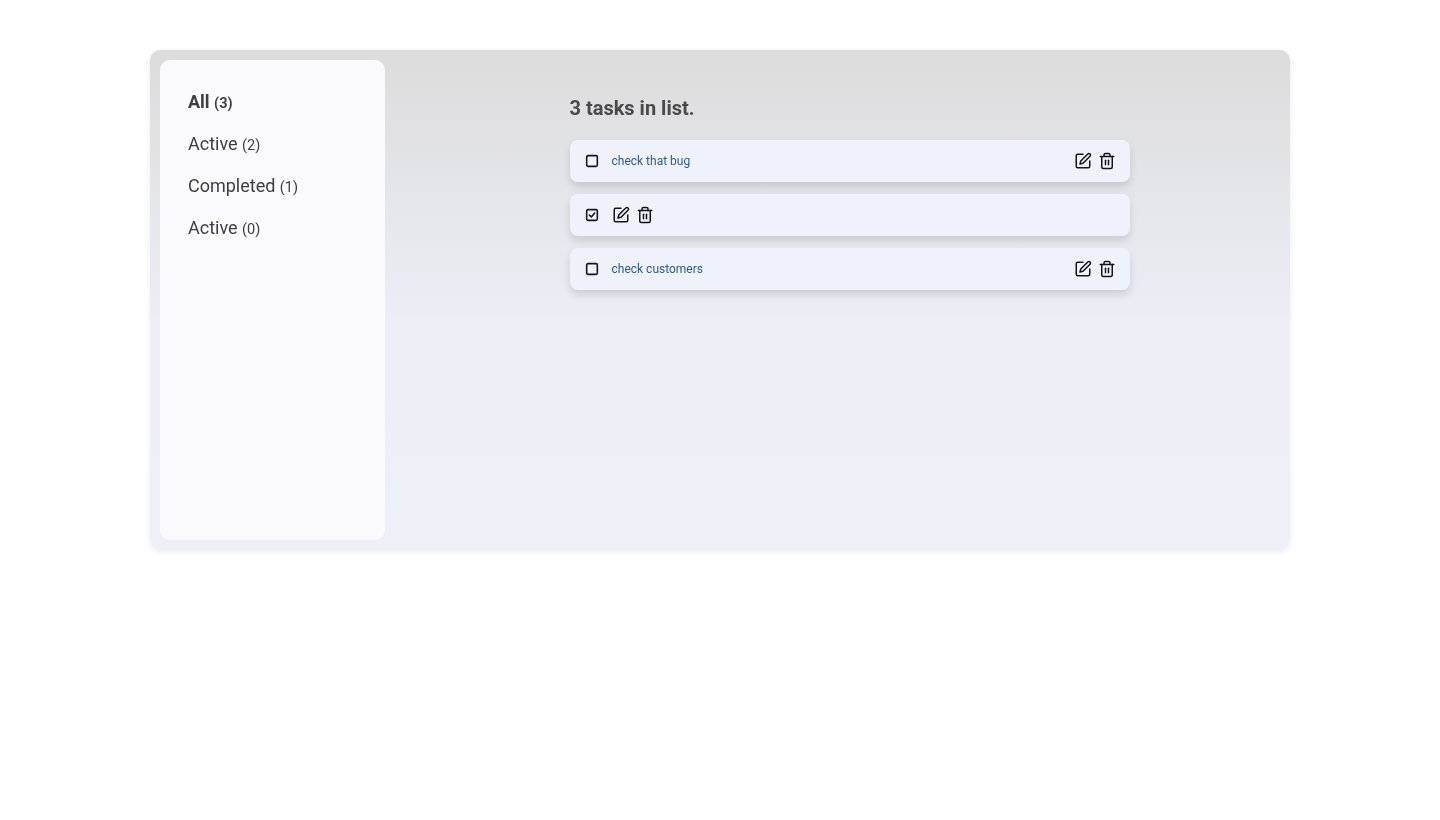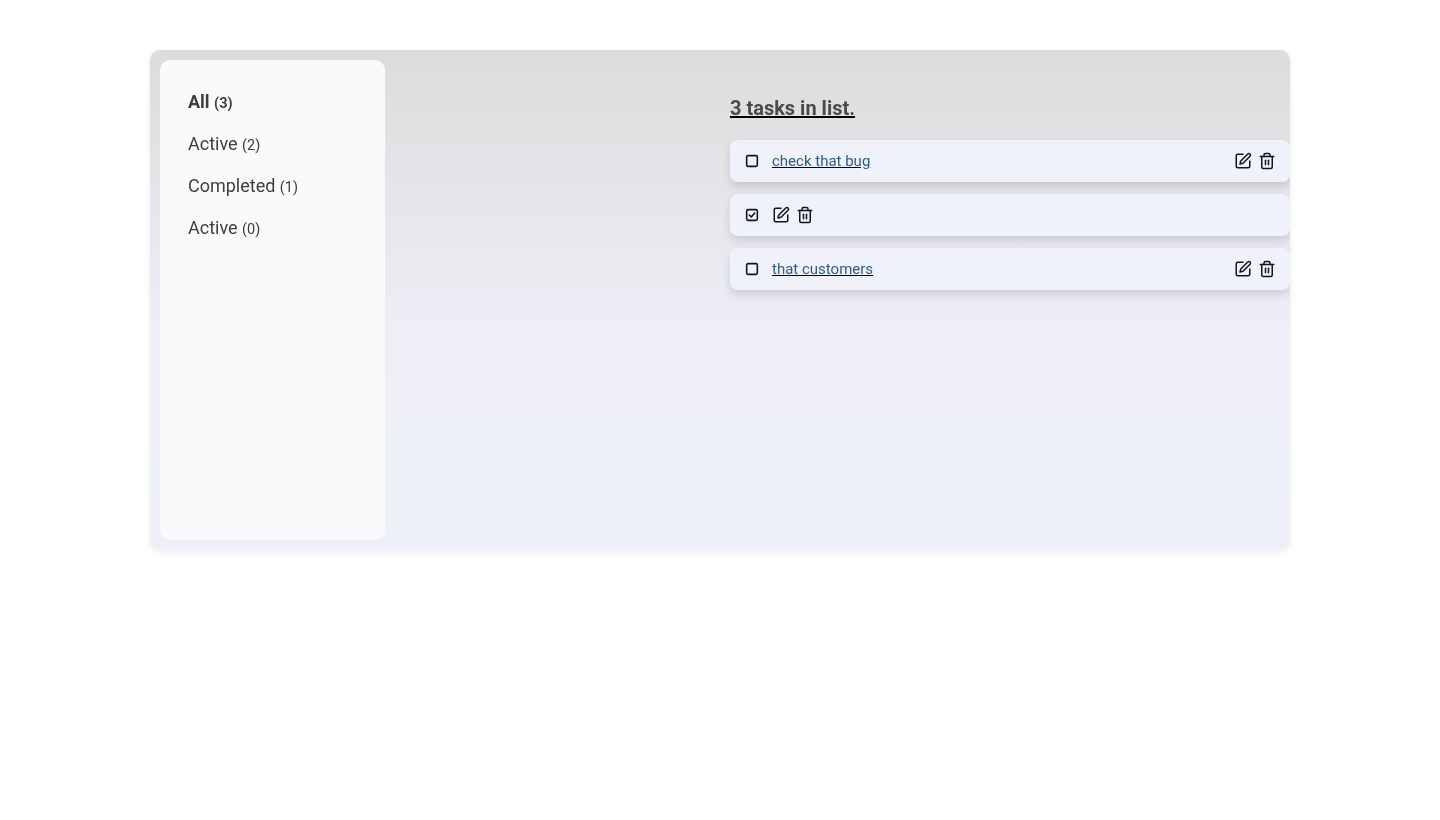--- a/index.html
+++ b/index.html
@@ -44,22 +44,21 @@
     }
     .filter-count {
       font-size: 14.5px;
       color: #3e3e3e;
     }
     .main {
       flex: 1;
       padding: 46px 0 0 0;
       display: flex;
       flex-direction: column;
-      align-items: flex-end;
-      text-decoration: underline;
+      align-items: center;
     }
     .main-inner {
       width: 560px;
     }
     .task-summary {
       font-size: 20px;
       font-weight: 700;
       color: #4a4a4a;
       margin-bottom: 20px;
     }
@@ -92,21 +91,21 @@
     }
     .checkbox {
       width: 16px;
       height: 16px;
       flex-shrink: 0;
       cursor: pointer;
       color: #13151a;
     }
     .task-text {
       flex: 1;
-      font-size: 15px;
+      font-size: 12px;
       color: #2e5d81;
       cursor: default;
     }
     .task-text.done {
       text-decoration: line-through;
       color: #4f6e87;
     }
     .task-actions {
       display: flex;
       gap: 6px;
@@ -209,21 +208,21 @@
         </span>
       </div>
 
       
       <div class="task-card">
         <span class="checkbox">
           <svg viewBox="0 0 24 24" fill="none" stroke="currentColor" stroke-width="2.4" stroke-linecap="round" stroke-linejoin="round">
               <rect x="4" y="4" width="16" height="16" rx="2"></rect>
             </svg>
         </span>
-        <span class="task-text">that customers</span>
+        <span class="task-text">check customers</span>
         <span class="task-actions">
           <span class="icon-btn">
             <svg viewBox="0 0 24 24" fill="none" stroke="currentColor" stroke-width="2" stroke-linecap="round" stroke-linejoin="round">
                 <path d="M12 3H5a2 2 0 0 0-2 2v14a2 2 0 0 0 2 2h14a2 2 0 0 0 2-2v-7"></path>
                 <path d="M18.375 2.625a2.121 2.121 0 1 1 3 3L12 15l-4 1 1-4 9.375-9.375Z"></path>
               </svg>
           </span>
           <span class="icon-btn">
             <svg viewBox="0 0 24 24" fill="none" stroke="currentColor" stroke-width="2" stroke-linecap="round" stroke-linejoin="round">
                 <path d="M3 6h18"></path>

